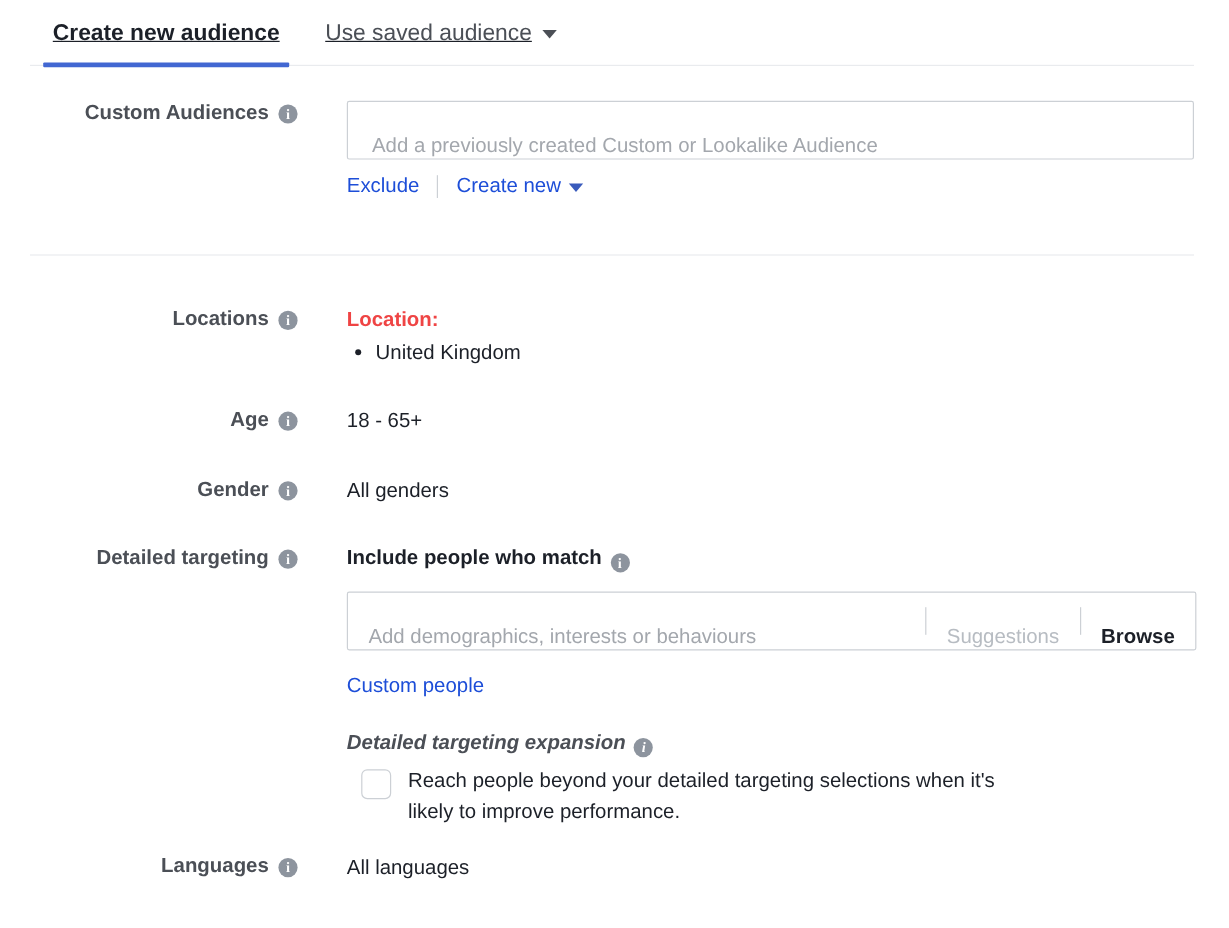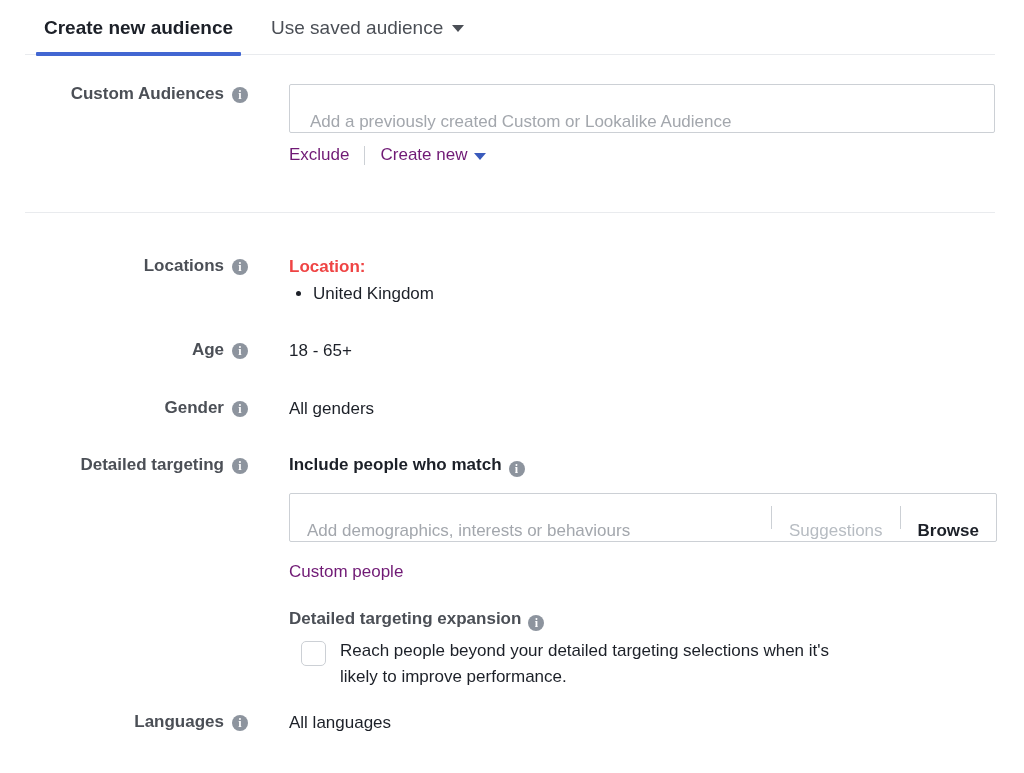--- a/index.html
+++ b/index.html
@@ -19,20 +19,21 @@
   }
 
   
   .tabbar {
     position: absolute;
     left: 25px;
     top: 0;
     width: 970px;
     height: 55px;
     border-bottom: 1px solid #e9ebee;
+    text-decoration: underline;
   }
   .tabs {
     display: flex;
     align-items: flex-start;
     height: 100%;
   }
   .tab {
     position: relative;
     height: 55px;
     display: flex;
@@ -165,21 +166,21 @@
   .action-strong { color: #1c2028; font-weight: 700; }
 
   
   .linkrow {
     display: flex;
     align-items: center;
     margin-top: 12px;
     font-size: 17px;
   }
   .link {
-    color: #701a75;
+    color: #1d4ed8;
     cursor: pointer;
     white-space: nowrap;
   }
   .link-sep {
     width: 1px;
     height: 19px;
     background: #ccd0d5;
     margin: 0 15px;
   }
 
@@ -338,21 +339,21 @@
       <span class="vsep"></span>
       <span class="inbox-action action-disabled">Suggestions</span>
       <span class="vsep"></span>
       <span class="inbox-action action-strong">Browse</span>
     </div>
 
     <div style="margin-top:20px;">
       <span class="link" style="font-size:17px;">Custom people</span>
     </div>
 
-    <div class="sub-head sub-head-muted" style="margin-top:27px;">
+    <div class="sub-head sub-head-muted" style="margin-top:27px;font-style:italic;">
       <span>Detailed targeting expansion</span>
       <span class="info info-inline">i</span>
     </div>
 
     <div class="cb-row">
       <span class="checkbox"></span>
       <span class="cb-text">Reach people beyond your detailed targeting selections when it's likely to improve performance.</span>
     </div>
 
   </div>

